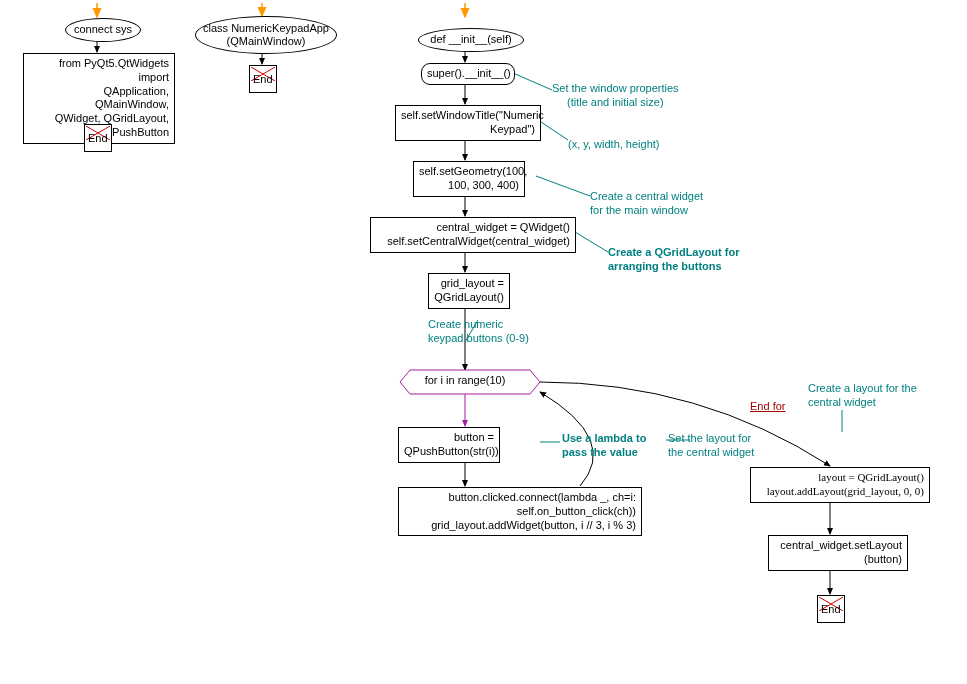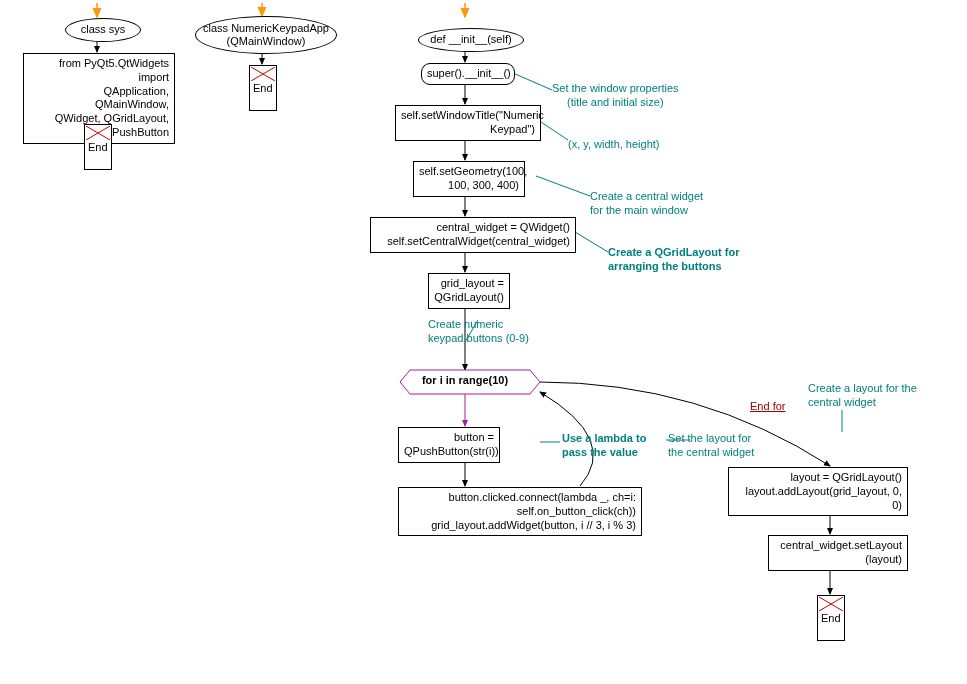--- a/index.html
+++ b/index.html
@@ -29,21 +29,21 @@
     align-items: center;
     justify-content: center;
     text-align: center;
     padding: 2px 6px;
     line-height: 1.2;
   }
   .end {
     position: absolute;
     border: 1px solid #000;
     background: #fff;
-    padding: 16px 3px;
+    padding: 7px 3px;
     font-size: 11px;
   }
   .end svg { position: absolute; left: 1px; top: 1px; }
   .end-label { position: relative; }
   .comment {
     position: absolute;
     color: #008080;
     line-height: 1.25;
   }
   .hex {
@@ -114,21 +114,21 @@
   <line x1="538" y1="120" x2="568" y2="140" stroke="#008080" stroke-width="1"></line>
   <line x1="536" y1="176" x2="590" y2="196" stroke="#008080" stroke-width="1"></line>
   <line x1="575" y1="232" x2="608" y2="252" stroke="#008080" stroke-width="1"></line>
   <line x1="478" y1="320" x2="465" y2="342" stroke="#008080" stroke-width="1"></line>
   <line x1="540" y1="442" x2="560" y2="442" stroke="#008080" stroke-width="1"></line>
   <line x1="666" y1="440" x2="690" y2="440" stroke="#008080" stroke-width="1"></line>
   <line x1="842" y1="410" x2="842" y2="432" stroke="#008080" stroke-width="1"></line>
 </svg>
 
 <div class="ellipse" style="left:65px; top:18px; width:62px; height:18px;">
-  <span>class sys</span>
+  <span>connect sys</span>
 </div>
 <div class="node" style="left:23px; top:53px; width:140px;">
   <span style="white-space:pre-line;">from PyQt5.QtWidgets import
 QApplication, QMainWindow,
 QWidget, QGridLayout,
 QPushButton</span>
 </div>
 <div class="end" style="left:84px; top:124px;">
   <svg width="24" height="14">
       <line x1="0" y1="0" x2="24" y2="14" stroke="#c00"></line>
@@ -189,21 +189,21 @@
 
 <div class="node" style="left:428px; top:273px; width:70px;">
   <span style="white-space:pre-line;">grid_layout =
 QGridLayout()</span>
 </div>
 <div class="comment" style="left:428px; top:318px;">
   <span style="white-space:pre-line;">Create numeric
 keypad buttons (0-9)</span>
 </div>
 
-<div class="hex" style="left:400px; top:370px; width:130px; height:24px;font-weight:bold;">
+<div class="hex" style="left:400px; top:370px; width:130px; height:24px;">
   <svg width="140" height="24" style="overflow:visible;">
     <polygon points="10,0 130,0 140,12 130,24 10,24 0,12" fill="#fff" stroke="#a020a0"></polygon>
   </svg>
   <div class="hex-text">for i in range(10)</div>
 </div>
 
 <div class="node" style="left:398px; top:427px; width:90px;">
   <span style="white-space:pre-line;">button =
 QPushButton(str(i))</span>
 </div>
@@ -223,28 +223,28 @@
 </div>
 <div class="comment" style="left:668px; top:432px;">
   <span style="white-space:pre-line;">Set the layout for
 the central widget</span>
 </div>
 <div class="comment" style="left:808px; top:382px;">
   <span style="white-space:pre-line;">Create a layout for the
 central widget</span>
 </div>
 
-<div class="node" style="left:728px; top:467px; width:168px;">
+<div class="node" style="left:750px; top:467px; width:168px;font-family:Liberation Serif, serif;">
   <span style="white-space:pre-line;">layout = QGridLayout()
 layout.addLayout(grid_layout, 0, 0)</span>
 </div>
 
 <div class="node" style="left:768px; top:535px; width:128px;">
   <span style="white-space:pre-line;">central_widget.setLayout
-(layout)</span>
+(button)</span>
 </div>
 
 <div class="end" style="left:817px; top:595px;">
   <svg width="24" height="14">
       <line x1="0" y1="0" x2="24" y2="14" stroke="#c00"></line>
       <line x1="24" y1="0" x2="0" y2="14" stroke="#c00"></line>
     </svg>
   <span class="end-label">End</span>
 </div>
 

